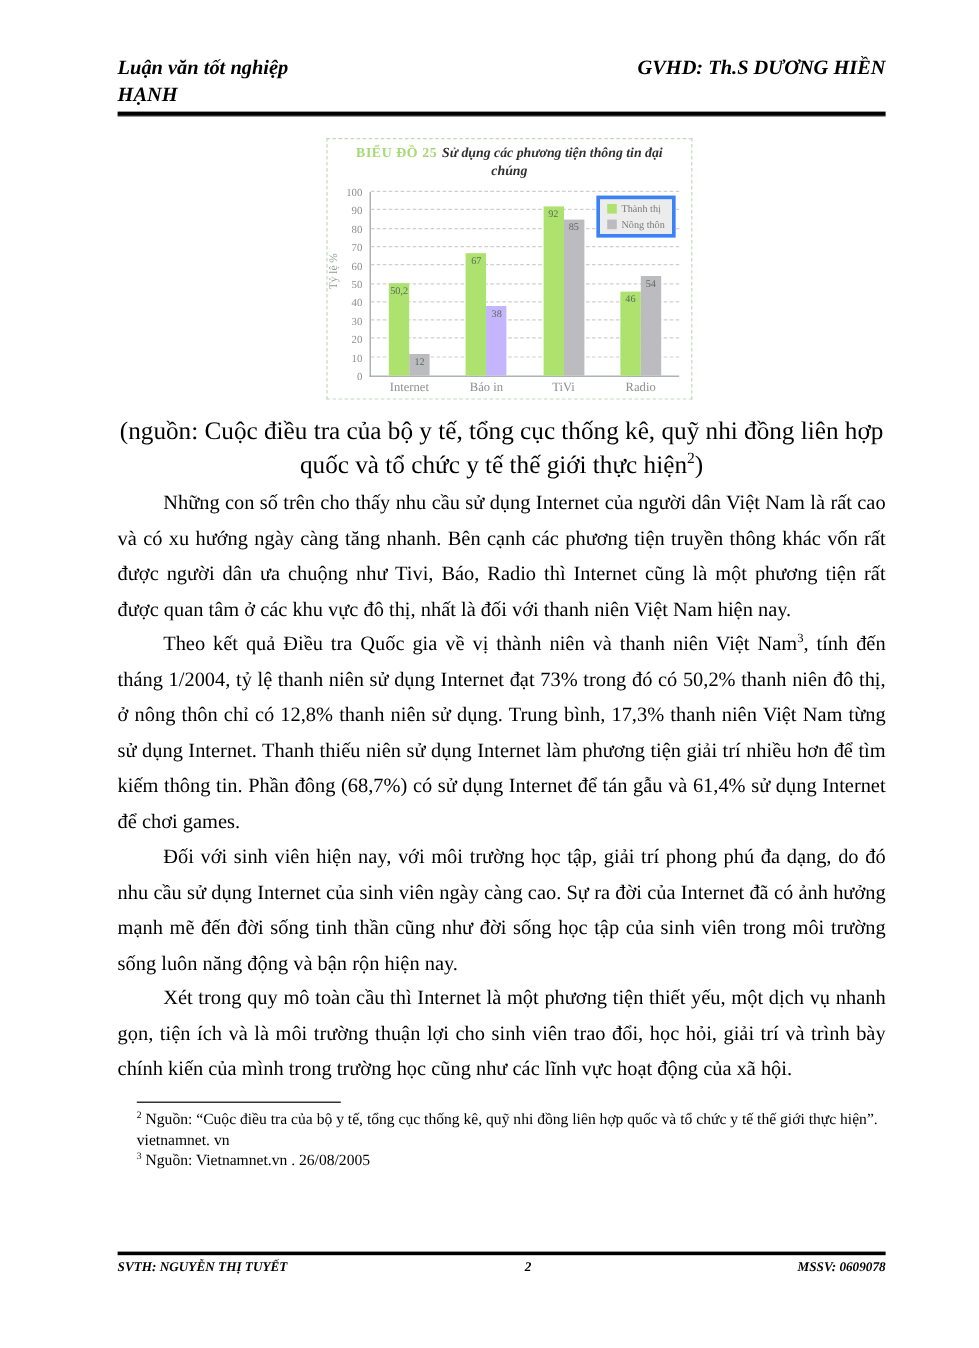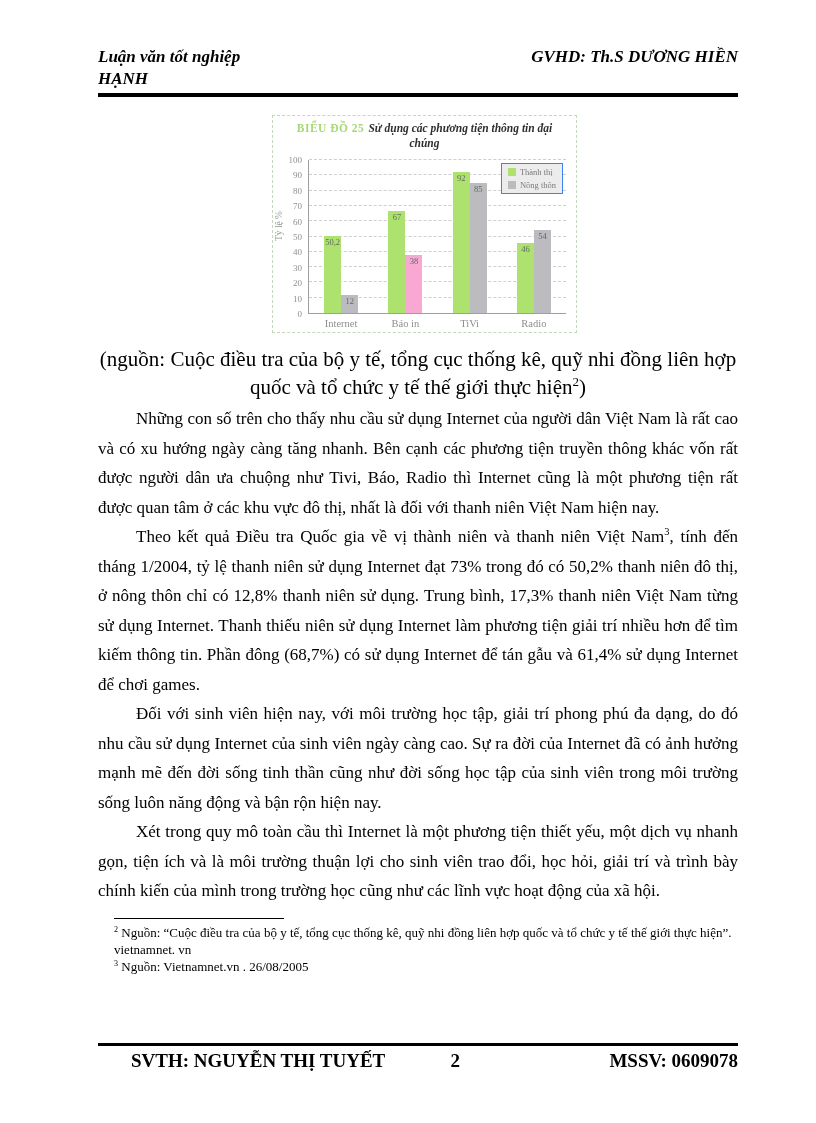--- a/index.html
+++ b/index.html
@@ -26,39 +26,39 @@
   .ytick { position: absolute; right: 4px; transform: translateY(50%); font-size: 9px; color: #8f8f8f; }
   .chart-plot { position: absolute; left: 35px; right: 10px; top: 44px; bottom: 18px; border-left: 1px solid #9aa29a; border-bottom: 1px solid #9aa29a; }
   .chart-grid { position: absolute; inset: 0; }
   .gridline { position: absolute; left: 0; right: 0; border-top: 1px dashed #cfcfcf; }
   .chart-groups { position: absolute; inset: 0; display: flex; }
   .bar-group { flex: 1; position: relative; }
   .bars { position: absolute; inset: 0; display: flex; align-items: flex-end; justify-content: center; }
   .bar { width: 17px; position: relative; }
   .bar-label { position: absolute; top: 1px; left: 50%; transform: translateX(-50%); font-size: 8.5px; color: #5d6b5d; white-space: nowrap; }
   .cat-label { position: absolute; bottom: -16px; left: 0; width: 100%; text-align: center; font-size: 10.5px; color: #8f8f8f; }
-  .chart-legend { position: absolute; top: 3px; right: 3px; background: #ececec; border: 1px solid #3b82f6; padding: 3px 6px; display: flex; flex-direction: column; gap: 3px; }
+  .chart-legend { position: absolute; top: 3px; right: 3px; background: #ececec; border: 3px solid #3b82f6; padding: 3px 6px; display: flex; flex-direction: column; gap: 3px; }
   .legend-entry { display: flex; align-items: center; font-size: 8.5px; color: #7a7a7a; white-space: nowrap; }
   .legend-entry .swatch { width: 8px; height: 8px; margin-right: 4px; display: inline-block; }
 
   
   .caption { margin-top: 12px; text-align: center; font-size: 21px; line-height: 28px; }
   .body-p { margin: 0; font-size: 17px; line-height: 29.5px; text-align: justify; text-indent: 38px; }
   .body-p.first { margin-top: 3px; }
   sup { font-size: 0.62em; line-height: 0; }
 
   
   .footnotes { margin-top: 12px; font-size: 13px; line-height: 17px; margin-left: 16px; }
   .fn-rule { width: 170px; border-top: 1.5px solid #000; margin-bottom: 5px; }
   .fn { text-align: left; }
 
   
   .footer { position: absolute; left: 98px; right: 78px; top: 1043px; }
   .rule-double-footer { height: 2px; border-top: 2.5px solid #000; border-bottom: 1px solid #000; }
-  .footer-line { display: flex; margin-top: 4px; font-weight: bold; font-size: 19px; margin-left: 33px; }
+  .footer-line { display: flex; margin-top: 4px; font-weight: bold; font-style: italic; font-size: 11px; }
   .footer-line .fl { flex: 1.15; text-align: left; }
   .footer-line .fc { flex: 0 0 auto; text-align: center; }
   .footer-line .fr { flex: 1; text-align: right; }
 </style>
 </head>
 <body>
 
 <div class="page">
 
   <div class="header">
@@ -111,21 +111,21 @@
                 <span class="bar-label">12</span>
               </div>
             </div>
             <div class="cat-label">Internet</div>
           </div>
           <div class="bar-group">
             <div class="bars">
               <div class="bar" style="height: 67%; background: rgb(174, 226, 111);">
                 <span class="bar-label">67</span>
               </div>
-              <div class="bar" style="height: 38%; background: #f9a8d4;">
+              <div class="bar" style="height: 38%; background: #c4b5fd;">
                 <span class="bar-label">38</span>
               </div>
             </div>
             <div class="cat-label">Báo in</div>
           </div>
           <div class="bar-group">
             <div class="bars">
               <div class="bar" style="height: 92%; background: rgb(174, 226, 111);">
                 <span class="bar-label">92</span>
               </div>

